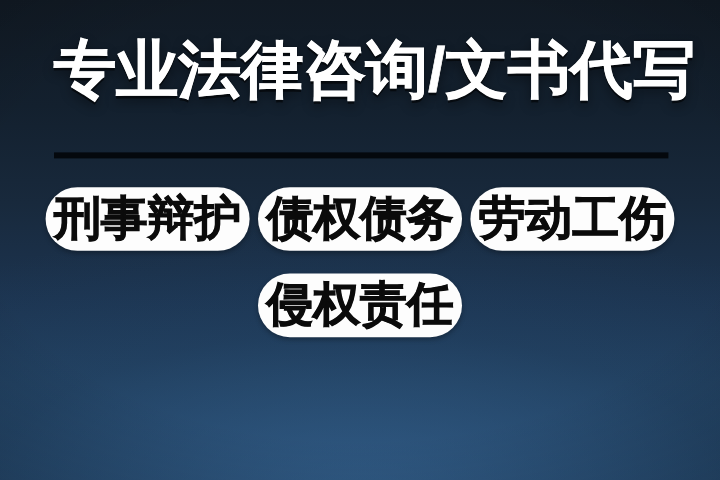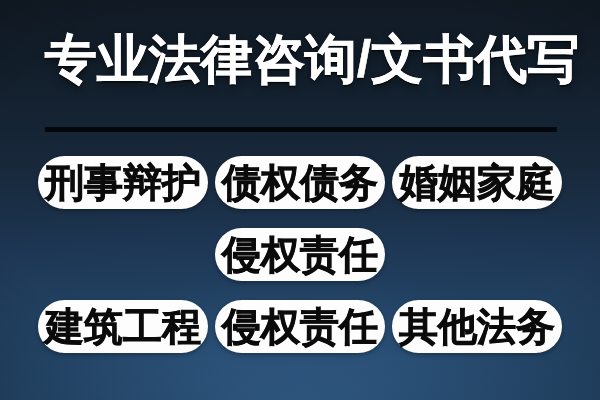--- a/index.html
+++ b/index.html
@@ -132,36 +132,25 @@
   <div class="pill-rows">
 
     <div class="pill-row">
       <div class="pill">
         <span class="pill-label">刑事辩护</span>
       </div>
       <div class="pill">
         <span class="pill-label">债权债务</span>
       </div>
       <div class="pill">
-        <span class="pill-label">婚姻家庭</span>
+        <span class="pill-label">劳动工伤</span>
       </div>
     </div>
 
     <div class="pill-row">
       <div class="pill">
         <span class="pill-label">侵权责任</span>
       </div>
     </div>
 
-    <div class="pill-row">
-      <div class="pill">
-        <span class="pill-label">建筑工程</span>
-      </div>
-      <div class="pill">
-        <span class="pill-label">侵权责任</span>
-      </div>
-      <div class="pill">
-        <span class="pill-label">其他法务</span>
-      </div>
-    </div>
 
   </div>
 </div>
 
 </body></html>

